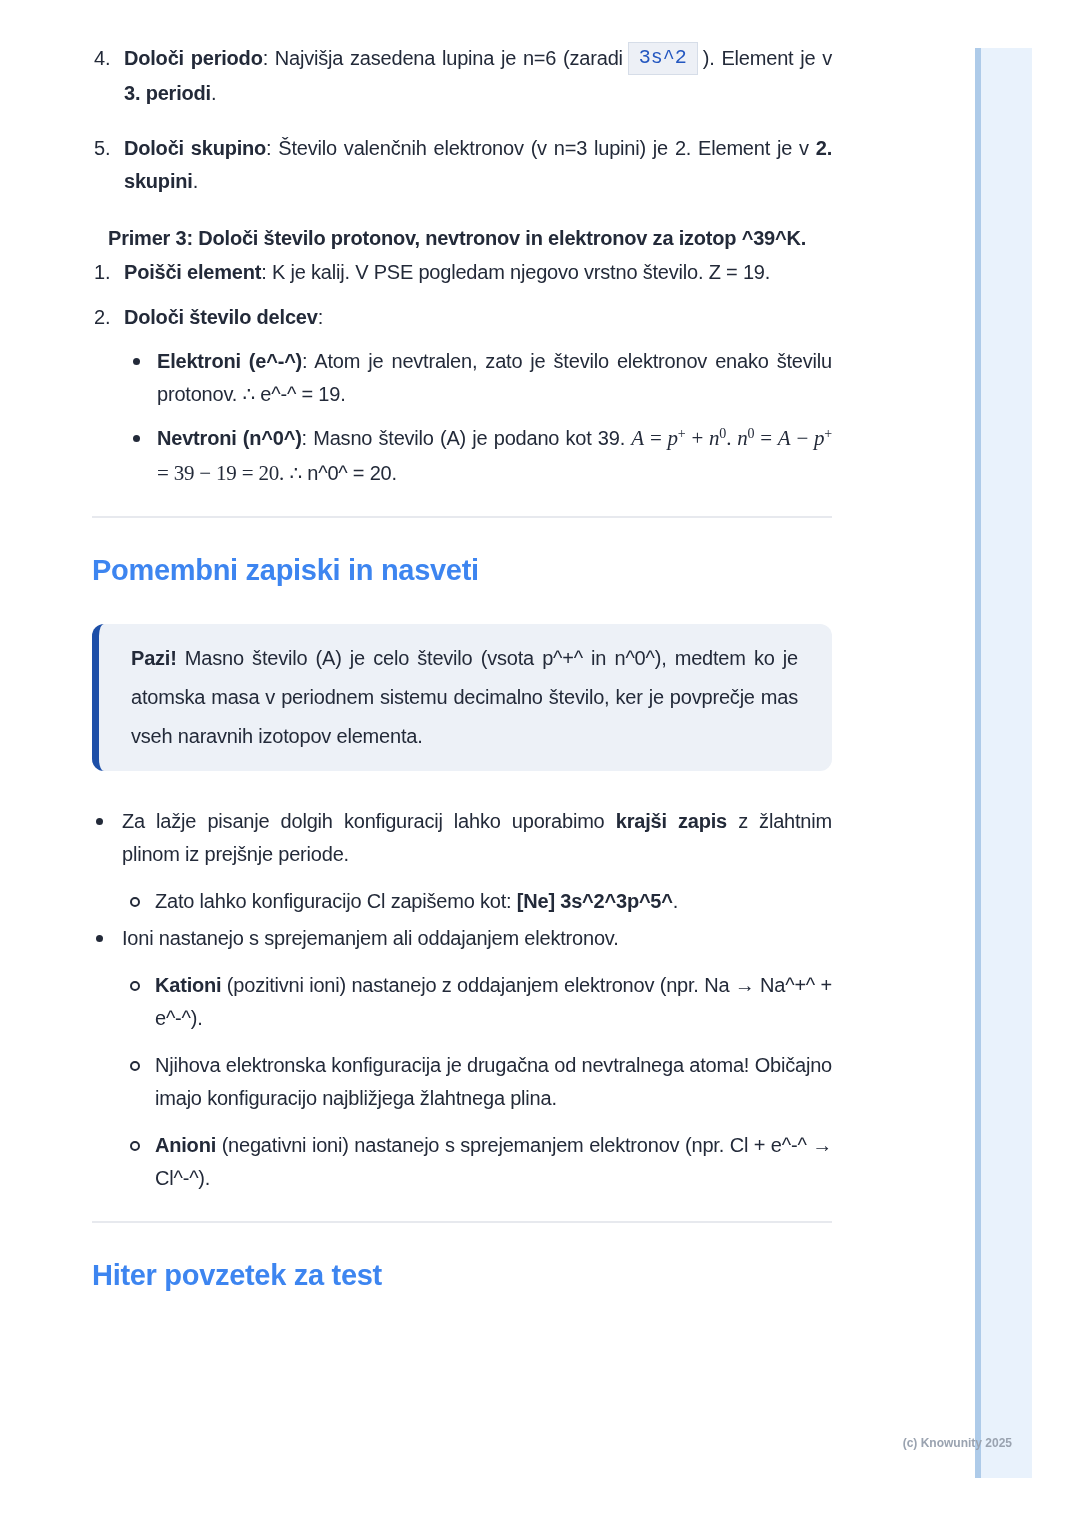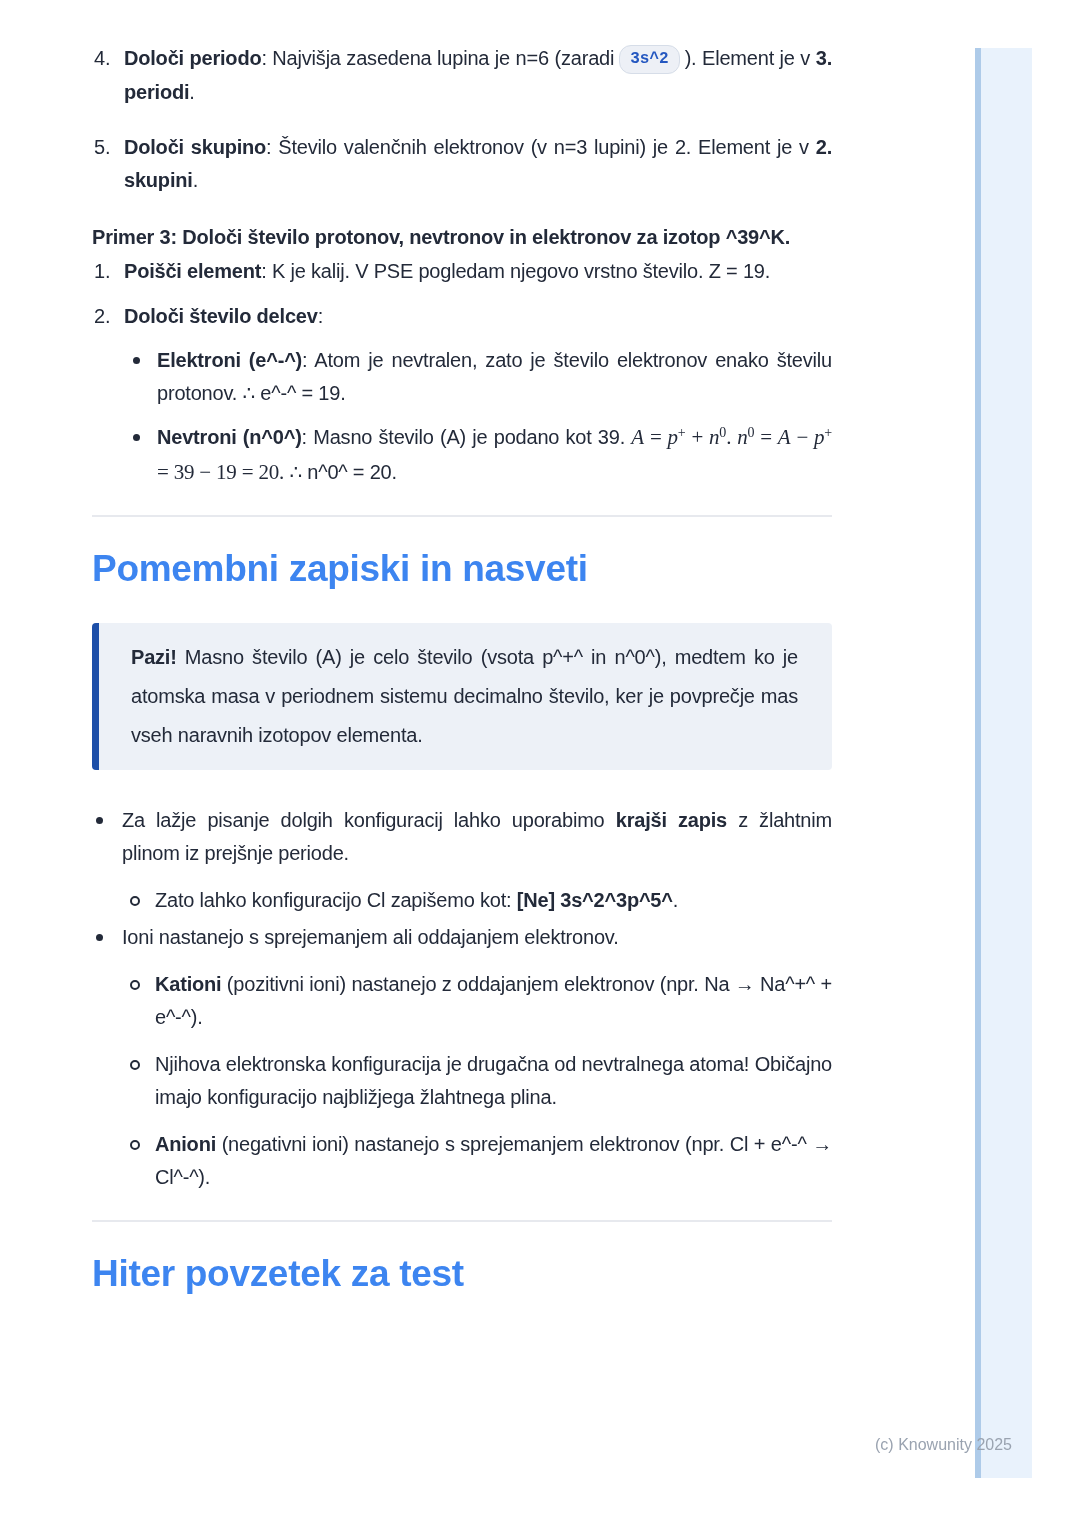--- a/index.html
+++ b/index.html
@@ -55,70 +55,70 @@
   }
   
   ul.sub-hollow{list-style:none;margin:8px 0 0 0;padding:0;}
   ul.sub-hollow>li{position:relative;padding-left:33px;margin-top:14px;}
   ul.sub-hollow>li::before{
     content:"";position:absolute;left:8px;top:12px;
     width:6px;height:6px;border-radius:50%;
     border:2px solid var(--text);background:transparent;
   }
 
-  .para-primer{margin:22px 0 0 0;line-height:36px;}
+  .para-primer{margin:22px 0 0 16px;line-height:36px;}
   .mt20{margin-top:20px;}
 
   hr.divider{border:none;border-top:2px solid var(--divider);margin:26px 0 0 0;width:740px;}
   h2.section-heading{
     color:var(--accent);
-    font-size:37px;line-height:36px;font-weight:700;
+    font-size:29px;line-height:36px;font-weight:700;
     margin:34px 0 0 0;letter-spacing:-0.3px;
   }
 
   .callout{
     margin-top:36px;
     background:var(--callout-bg);
     border-left:7px solid var(--callout-border);
-    border-radius:4px;
+    border-radius:12px;
     padding:15px 34px 15px 32px;
   }
   .callout .t{line-height:39px;}
 
   
   .r-b{font-weight:700;}
   .r-code{
     display:inline-block;
     font-family:"Liberation Mono","DejaVu Sans Mono",monospace;
-    font-weight:700;font-size:16px;line-height:1;
+    font-weight:400;font-size:20px;line-height:1;
     color:var(--code-text);
     background:var(--code-bg);
     border:1px solid var(--code-border);
-    border-radius:12px;
+    border-radius:0;
     padding:5px 10px 6px 10px;
     margin:0 5px;
     position:relative;top:-2px;
     letter-spacing:0;
   }
   .r-mi{font-family:"Liberation Serif",serif;font-style:italic;font-size:21px;}
   .r-mr{font-family:"Liberation Serif",serif;font-size:21px;}
   .r-sup{font-family:"Liberation Serif",serif;font-size:14px;position:relative;top:-7px;}
 
   .side-strip{
     position:absolute;left:975px;top:48px;
     width:57px;height:1430px;
     background:var(--strip-bg);
     border-left:6px solid var(--strip-edge);
     box-sizing:border-box;
     z-index:1;
   }
   .footer{
     position:absolute;top:1436px;right:68px;
-    font-size:16px;color:var(--footer);
-    z-index:2;letter-spacing:0;
+    font-size:12px;color:var(--footer);
+    z-index:2;letter-spacing:0;font-weight:bold;
   }
 </style>
 </head>
 <body>
 
 <div class="page">
   <div class="content">
 
     <ol class="olist">
       <li class="t mb22">

